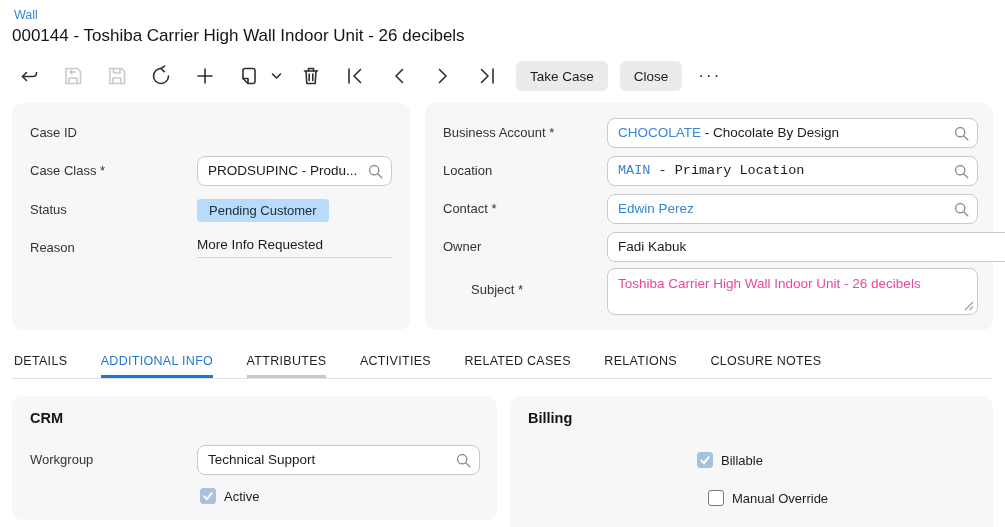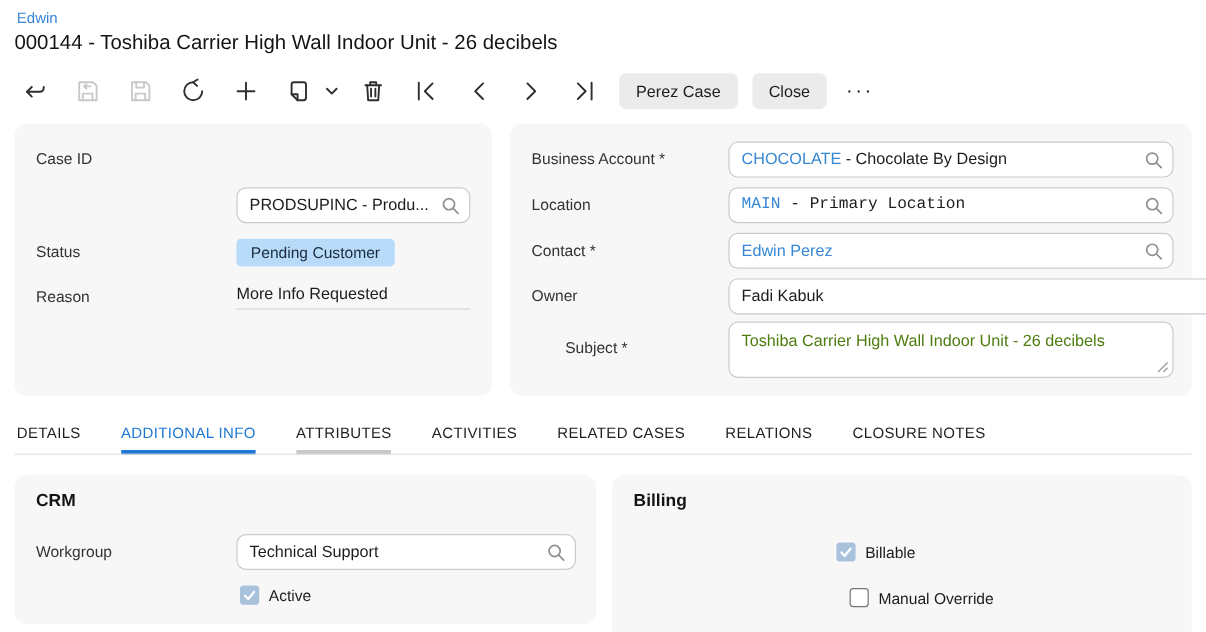--- a/index.html
+++ b/index.html
@@ -44,21 +44,21 @@
   .link-part { color:#3787d4; }
   .text-part { color:#1c1c1c; }
   .badge {
     position:absolute; height:23px; line-height:23px; padding:0 12px; border-radius:4px;
     background:#b7dbf8; color:#1c2c3e; font-size:13px; display:inline-block;
   }
   .plain-value { position:absolute; font-size:13.5px; color:#1c1c1c; }
   .value-underline { border-bottom:1px solid #d6d6d6; padding-bottom:5px; }
   .textarea-box {
     position:absolute; background:#fff; border:1px solid #c8cbce; border-radius:8px;
-    font-size:13.5px; line-height:18px; padding:6px 10px; color:#4d7c0f; cursor:text;
+    font-size:13.5px; line-height:18px; padding:6px 10px; color:#ec4899; cursor:text;
   }
   .resize-grip { position:absolute; right:3px; bottom:3px; }
   .resize-grip line { stroke:#9aa0a6; stroke-width:1.2; }
   
   .tabs { position:absolute; left:0; top:346px; width:1005px; height:33px; }
   .tabs .rule { position:absolute; left:12px; right:12px; bottom:0; height:1px; background:#e2e2e2; }
   .tab {
     position:relative; display:inline-block; margin-left:29px; height:33px; line-height:31px;
     font-size:12.5px; letter-spacing:0.3px; color:#1f1f1f; cursor:pointer;
   }
@@ -72,21 +72,21 @@
   .checkbox.checked { background:#a9c2dc; border:1px solid #a9c2dc; }
   .checkbox.unchecked { background:#fff; border:1px solid #757575; }
   .checkbox svg polyline { fill:none; stroke:#fff; stroke-width:1.9; stroke-linecap:round; stroke-linejoin:round; }
   .checkbox-label { margin-left:8px; font-size:13px; color:#1c1c1c; }
 </style>
 </head>
 <body>
 
 <div id="screen">
 
-  <a class="breadcrumb">Edwin</a>
+  <a class="breadcrumb">Wall</a>
   <div class="page-title">000144 - Toshiba Carrier High Wall Indoor Unit - 26 decibels</div>
 
   <div class="toolbar">
     <div class="tb-btn">
       <span>
           <svg width="24" height="24" viewBox="0 0 24 24">
             <path class="stroke" d="M19.5 8.5 q0 4 -3.5 4 H5.5"></path>
             <path class="stroke" d="M9.5 8.5 L5.5 12.5 L9.5 16.5"></path>
           </svg>
         </span>
@@ -172,28 +172,29 @@
         </span>
     </div>
     <div class="tb-btn">
       <span>
           <svg width="24" height="24" viewBox="0 0 24 24">
             <path class="stroke" d="M6.5 5.5 L13 12 L6.5 18.5"></path>
             <path class="stroke" d="M18 5 V19"></path>
           </svg>
         </span>
     </div>
-    <button class="tb-text-btn">Perez Case</button>
+    <button class="tb-text-btn">Take Case</button>
     <button class="tb-text-btn">Close</button>
     <button class="tb-more">···</button>
   </div>
 
   <div class="panel" id="panel-summary-left">
     <div class="fld-label" style="left:18px; top:15px;">Case ID</div>
 
+    <div class="fld-label" style="left:18px; top:53px;">Case Class *</div>
     <div class="lookup" style="left:185px; top:53px; width:195px;">
       <span class="text-part">PRODSUPINC - Produ...</span>
       <svg class="mag" width="17" height="17" viewBox="0 0 18 18">
           <circle cx="7.6" cy="7.6" r="4.9"></circle>
           <line x1="11.3" y1="11.3" x2="15.6" y2="15.6"></line>
         </svg>
     </div>
 
     <div class="fld-label" style="left:18px; top:92px;">Status</div>
     <span class="badge" style="left:185px; top:96px;">Pending Customer</span>

